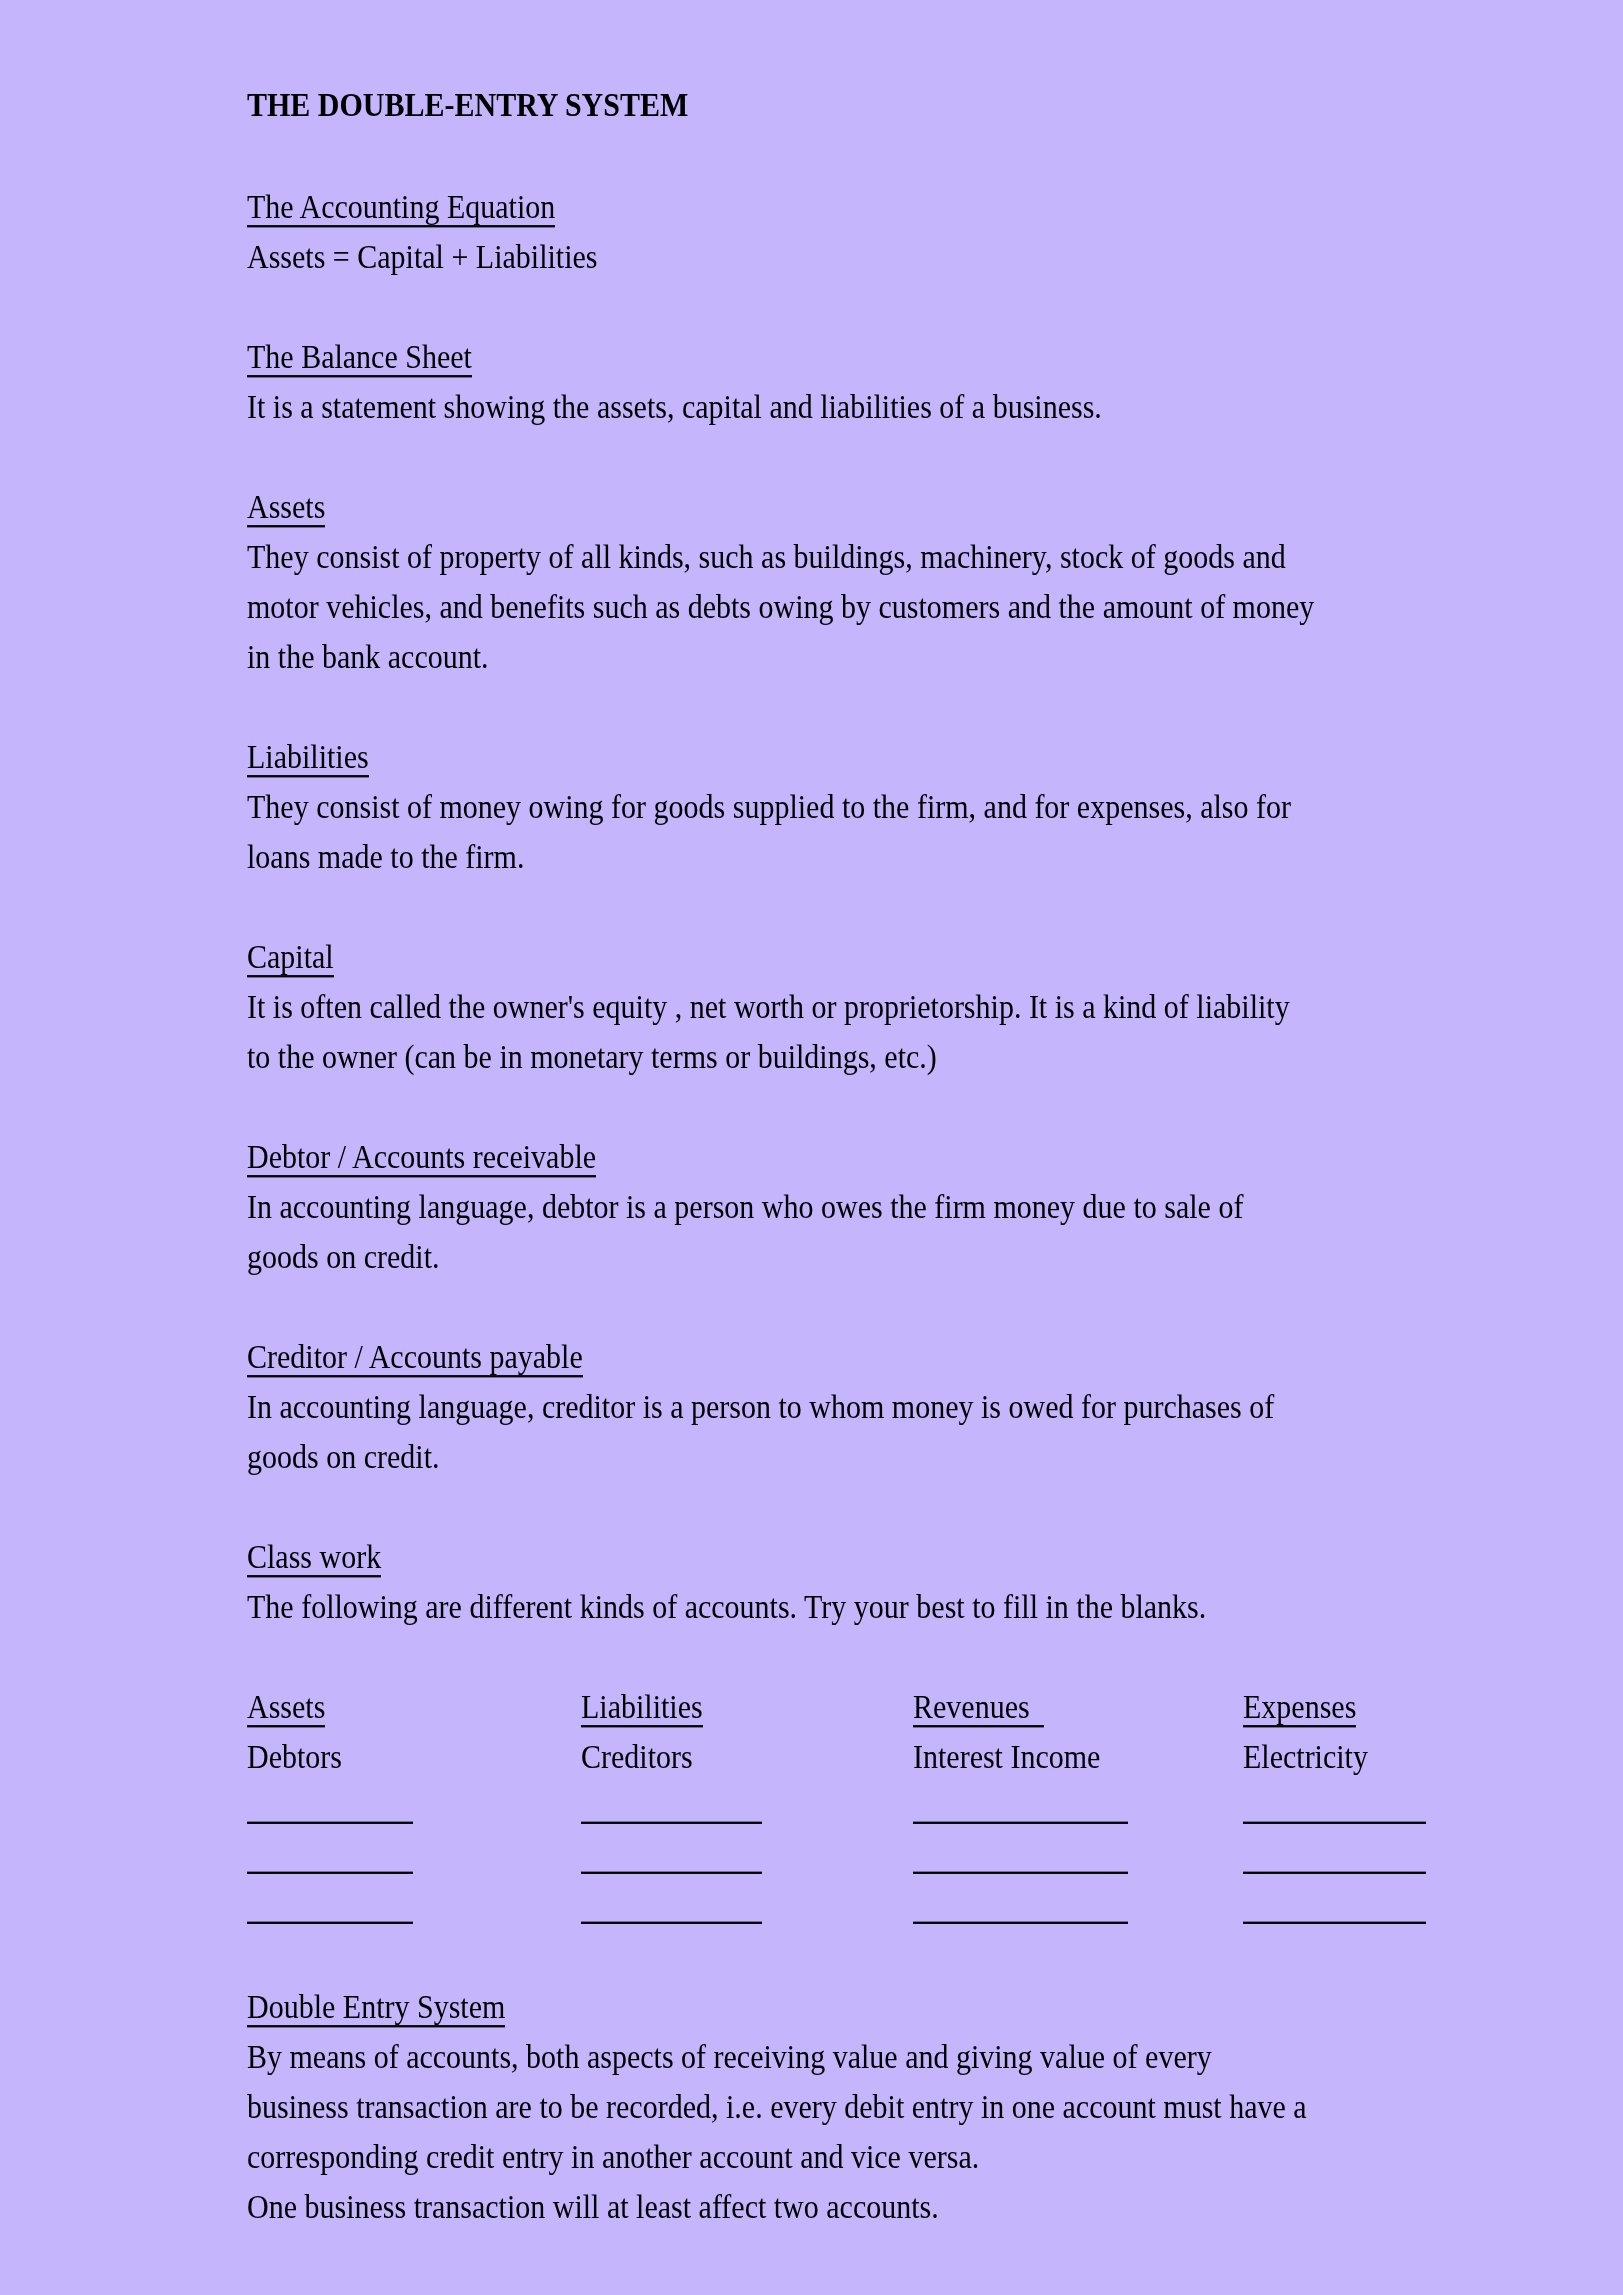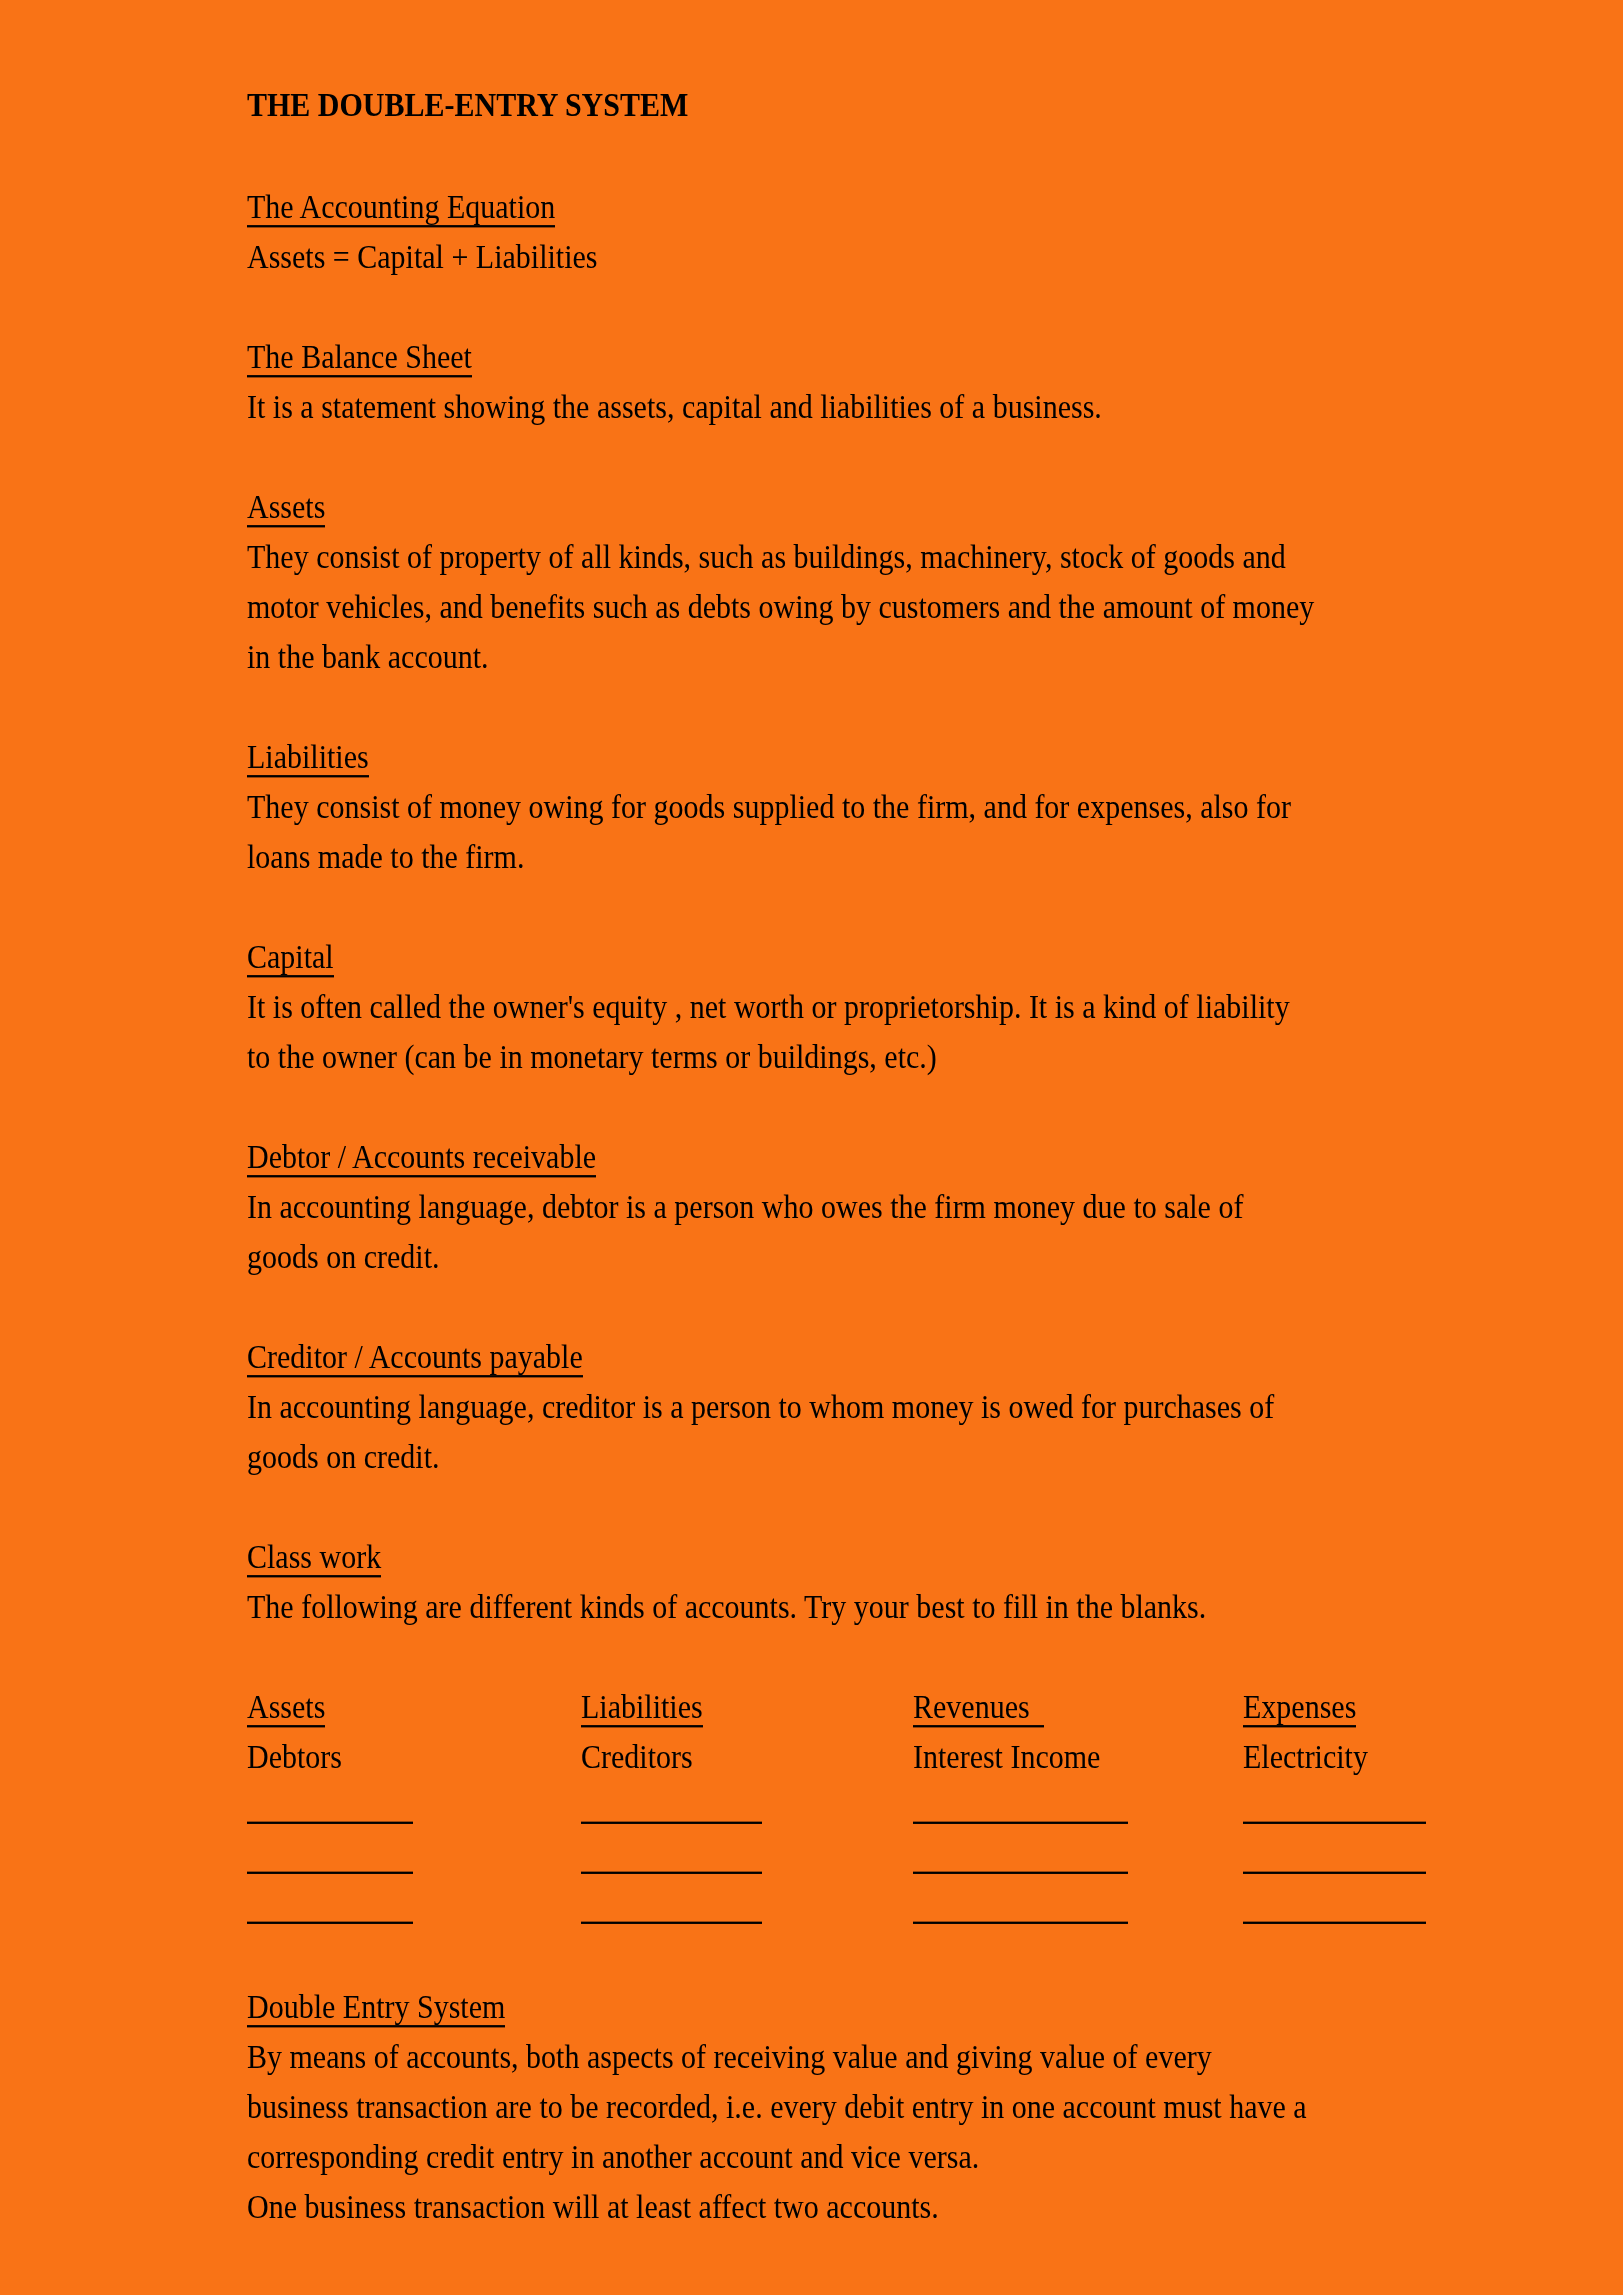--- a/index.html
+++ b/index.html
@@ -1,20 +1,20 @@
 <!DOCTYPE html>
 <html style="font-size:10.5px"><head>
 <meta charset="utf-8">
 <style>
   html,body{margin:0;padding:0;background:#ffffff;}
   .page{
     position:relative;
     width:1623px;
     height:2295px;
-    background:#f97316;
+    background:#c4b5fd;
     color:#000000;
     font-family:"Liberation Serif","DejaVu Serif",serif;
     font-size:30px;
     overflow:hidden;
   }
   .content{
     position:absolute;
     left:247px;
     top:0;
     width:1197px;

